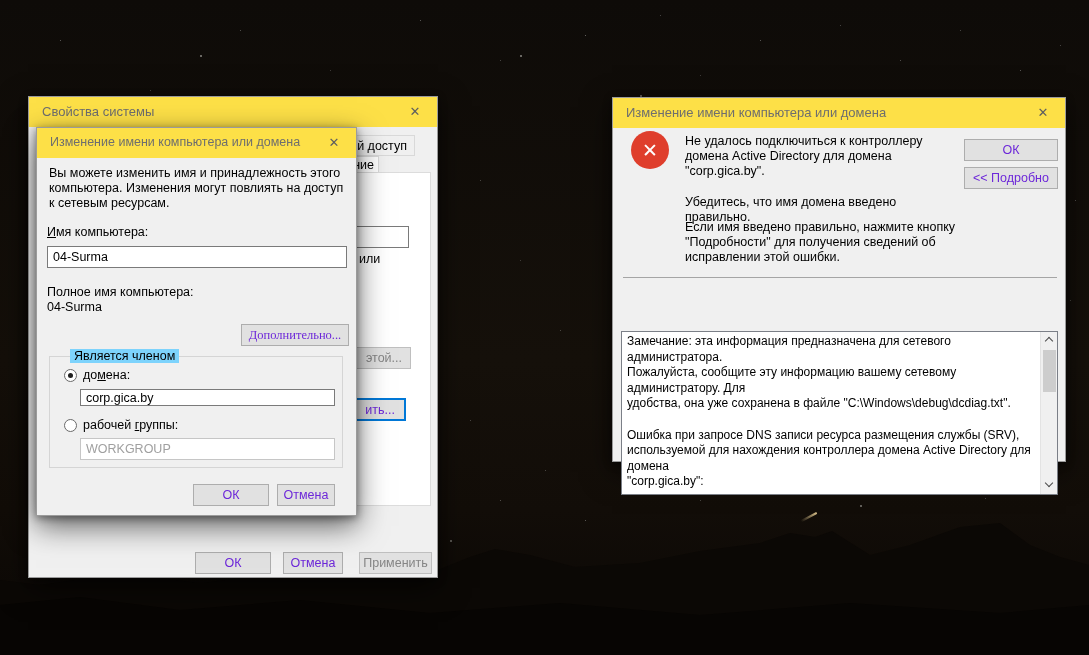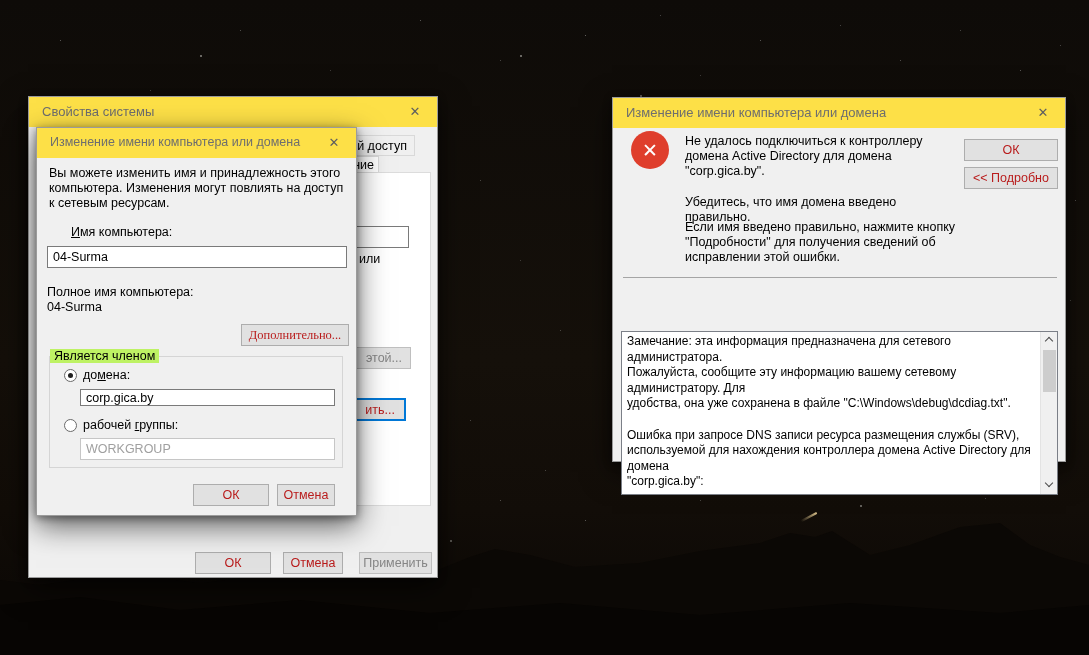--- a/index.html
+++ b/index.html
@@ -27,42 +27,42 @@
   .mountains { position:absolute; left:0; bottom:0; width:1089px; height:170px; }
 
   
   .win { position:absolute; background:#f0f0f0; border:1px solid #9b9b9b;
          box-shadow:0 10px 28px rgba(0,0,0,.6),0 2px 8px rgba(0,0,0,.4); }
   .titlebar { position:absolute; left:0; top:0; right:0; height:30px; background:#fde047; }
   .titlebar .tt { position:absolute; left:13px; top:7px; font-size:13px; color:#6e6e6e; white-space:nowrap; }
   .closebox { position:absolute; top:0; right:0; width:44px; height:29px; display:flex; align-items:center;
               justify-content:center; color:#5f5f5f; font-size:13px; }
   .btn { position:absolute; background:#e1e1e1; border:1px solid #adadad; display:flex; align-items:center;
-         justify-content:center; font-size:12.5px; color:#b91c1c; }
+         justify-content:center; font-size:12.5px; color:#6d28d9; }
   .btn.disabled { color:#858585; border-color:#bfbfbf; }
   .btn.focusblue { border:2px solid #0078d7; }
   .tb { position:absolute; background:#fff; border:1px solid #7a7a7a; font-family:inherit; font-size:12.5px;
         padding:2px 5px; color:#000; }
   .tb.off { border-color:#c6c6c6; color:#a0a0a0; }
   .lbl { position:absolute; white-space:nowrap; }
   .u { text-decoration:underline; }
   .wraptext { position:absolute; line-height:15px; }
 
   
   .tabfrag { position:absolute; background:#f0f0f0; border:1px solid #d9d9d9; display:flex; align-items:center;
              justify-content:flex-end; padding-right:7px; font-size:12.5px; }
   .tabfrag.sel { background:#fff; border-bottom:none; }
   .panel { position:absolute; background:#fff; border:1px solid #dcdcdc; }
 
   
   .radio { position:absolute; width:13px; height:13px; border:1px solid #6a6a6a; border-radius:50%; background:#fff; }
   .radio.checked::after { content:""; position:absolute; left:3px; top:3px; width:5px; height:5px;
                           border-radius:50%; background:#1f1f1f; }
   .group { position:absolute; border:1px solid #d5d5d5; }
-  .group .legend { position:absolute; top:-8px; left:0; background:#bef264; padding:0 4px; white-space:nowrap; }
+  .group .legend { position:absolute; top:-8px; left:20px; background:#7dd3fc; padding:0 4px; white-space:nowrap; }
 
   
   .erricon { position:absolute; width:38px; height:38px; border-radius:50%; background:#df3e2c; display:flex;
              align-items:center; justify-content:center; color:#fff; font-size:19px; font-weight:bold; }
   .sep { position:absolute; height:1px; background:#a5a5a5; }
   .detailsbox { position:absolute; background:#fff; border:1px solid #7b7f87; }
   .detailstext { position:absolute; left:0; top:0; right:17px; bottom:0; padding:2px 4px 2px 5px;
                  font-size:12px; line-height:15.6px; white-space:pre-wrap; overflow:hidden; }
   .vscroll { position:absolute; right:0; top:0; width:17px; bottom:0; background:#f0f0f0; border-left:1px solid #e3e3e3; }
   .varrow { position:absolute; left:0; width:17px; height:17px; }
@@ -116,21 +116,21 @@
   </div>
 </div>
 
 <div class="win" style="left:36px; top:127px; width:321px; height:389px;">
   <div class="titlebar">
     <span class="tt" style="font-size:12.5px;">Изменение имени компьютера или домена</span>
     <span class="closebox">✕</span>
   </div>
   <div class="wraptext" style="left:12px; top:38px; width:300px;">Вы можете изменить имя и принадлежность этого компьютера. Изменения могут повлиять на доступ к сетевым ресурсам.</div>
 
-  <span class="lbl" style="left:10px; top:97px;margin-left:24px;"><span class="u">И</span><span>мя компьютера:</span></span>
+  <span class="lbl" style="left:10px; top:97px;"><span class="u">И</span><span>мя компьютера:</span></span>
   <input class="tb" style="left: 10px; top: 118px; width: 300px; height: 22px;" value="04-Surma">
 
   <span class="lbl" style="left:10px; top:157px;">Полное имя компьютера:</span>
   <span class="lbl" style="left:10px; top:172px;">04-Surma</span>
 
   <div class="btn" style="left:204px; top:196px; width:108px; height:22px;font-family:Liberation Serif, serif;">
     <span><span class="u">Д</span><span>ополнительно...</span></span>
   </div>
 
   <div class="group" style="left:12px; top:228px; width:294px; height:112px;">

